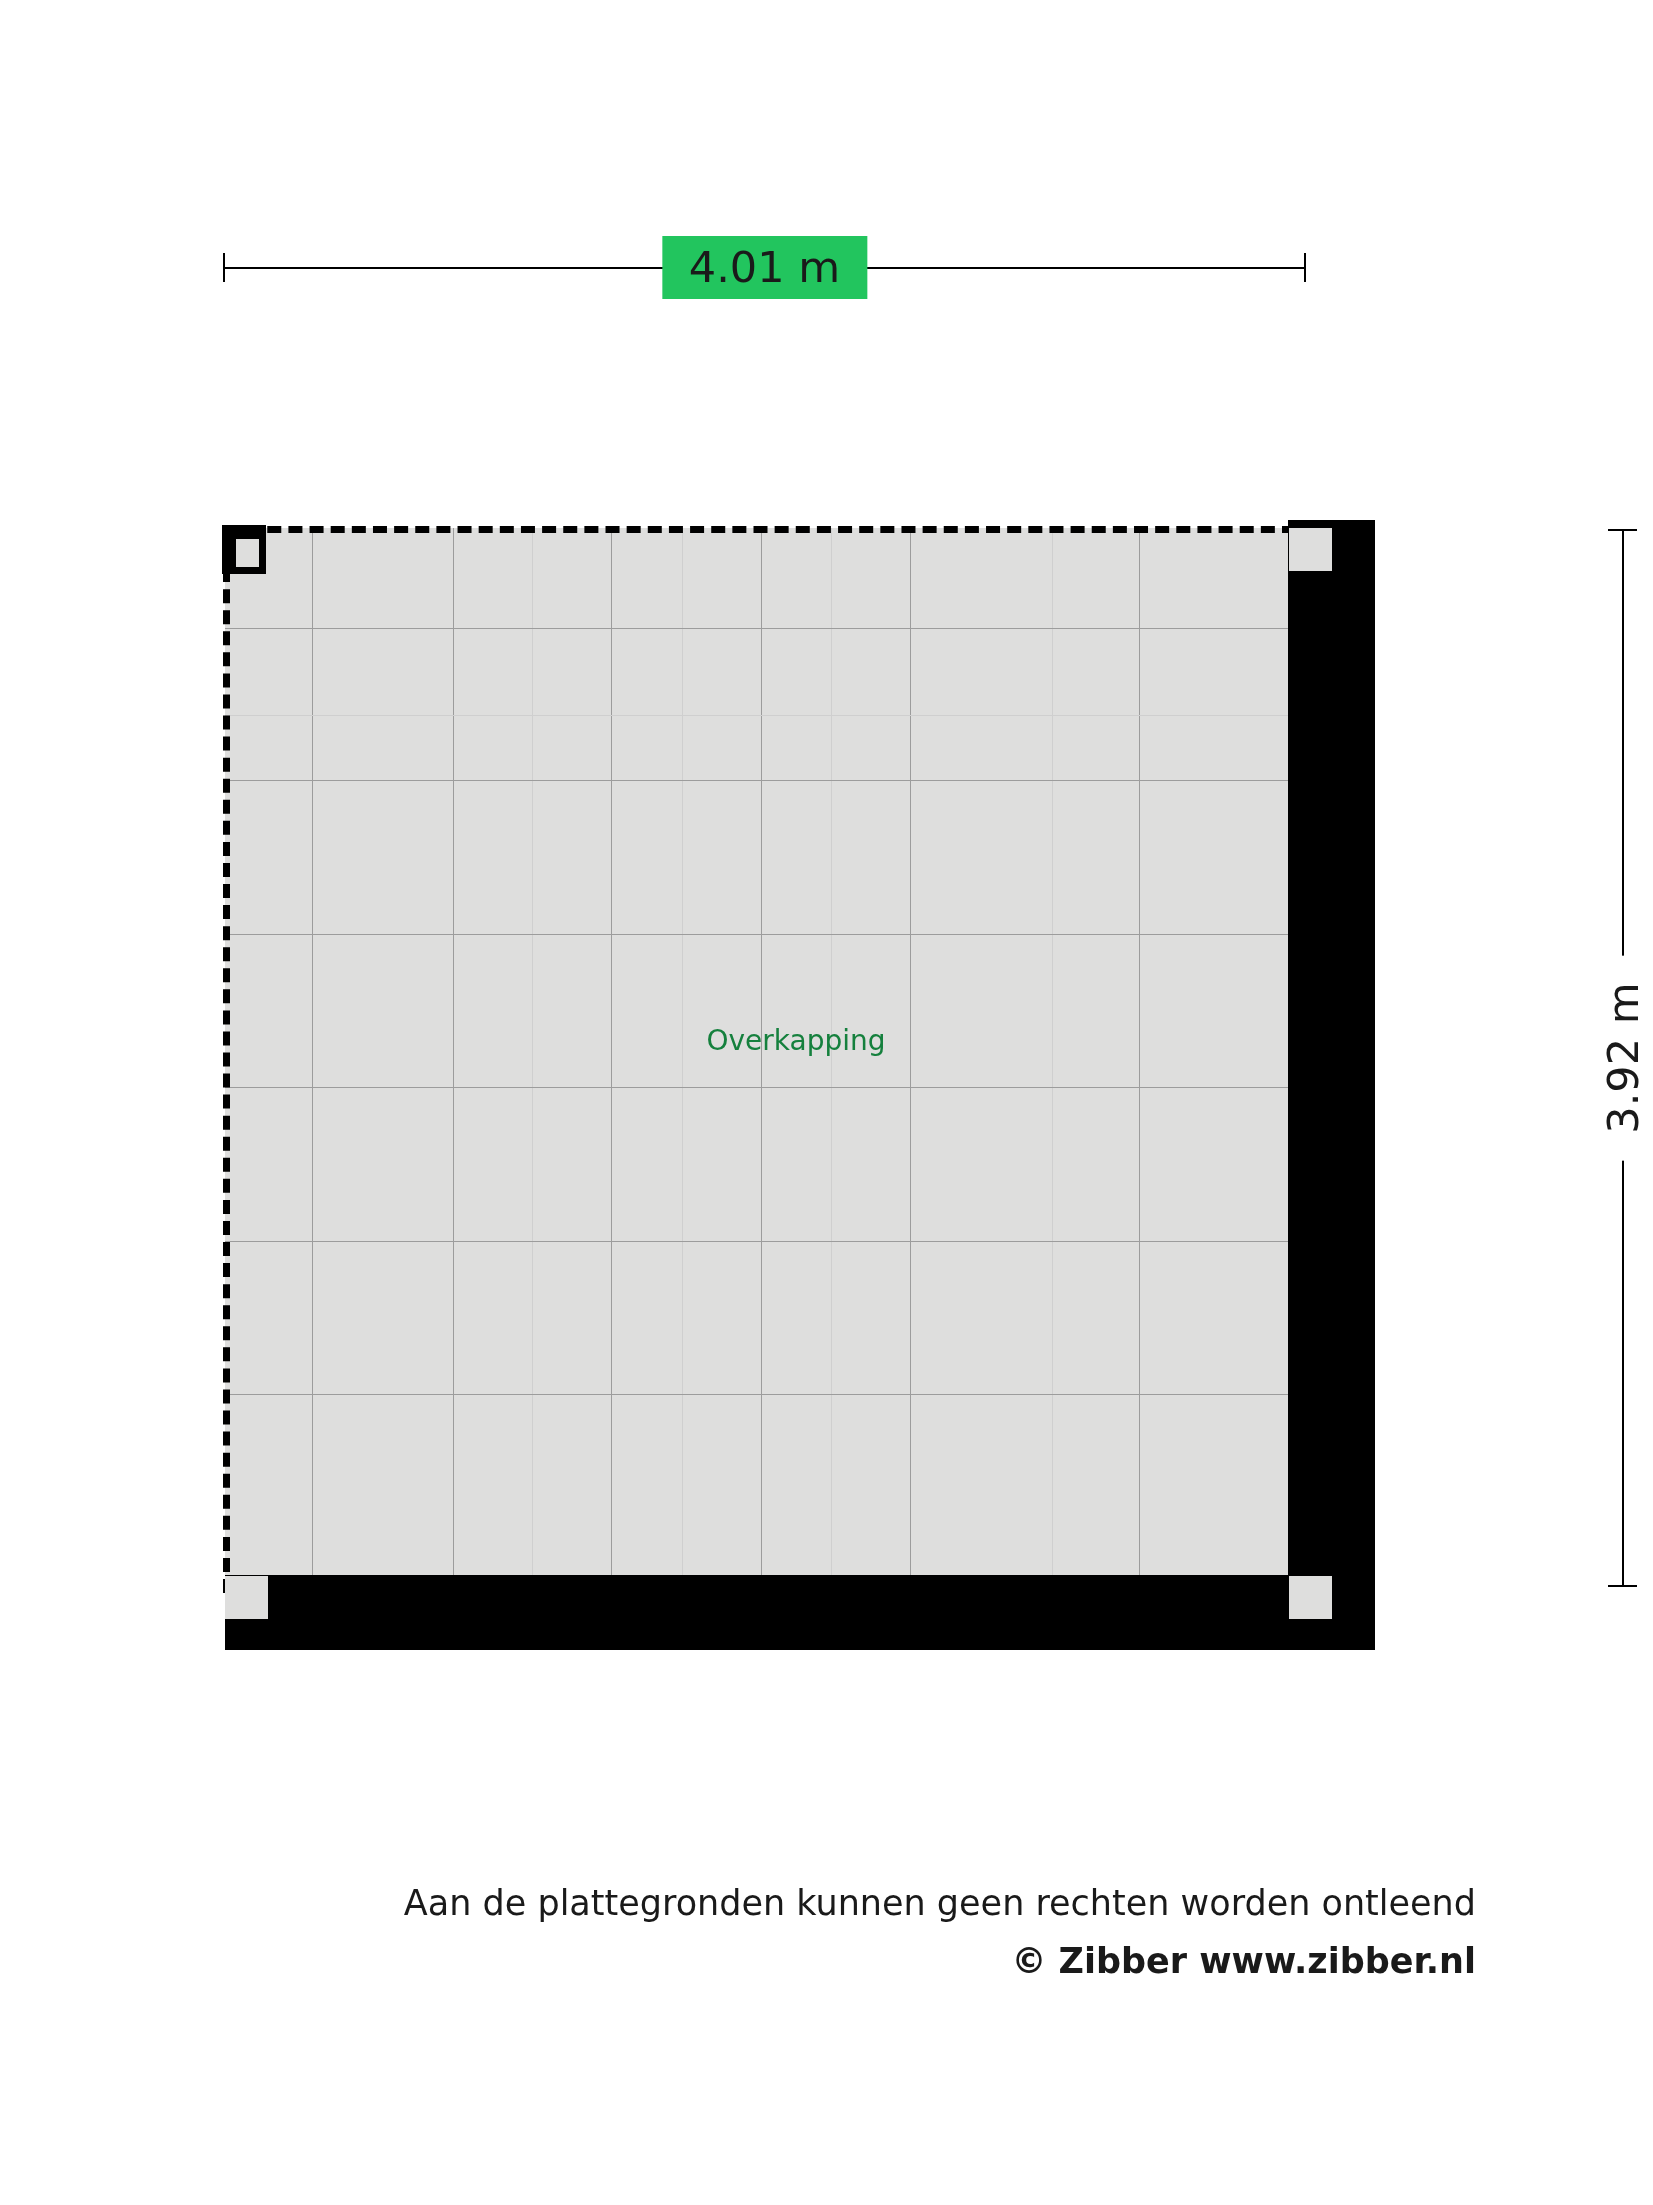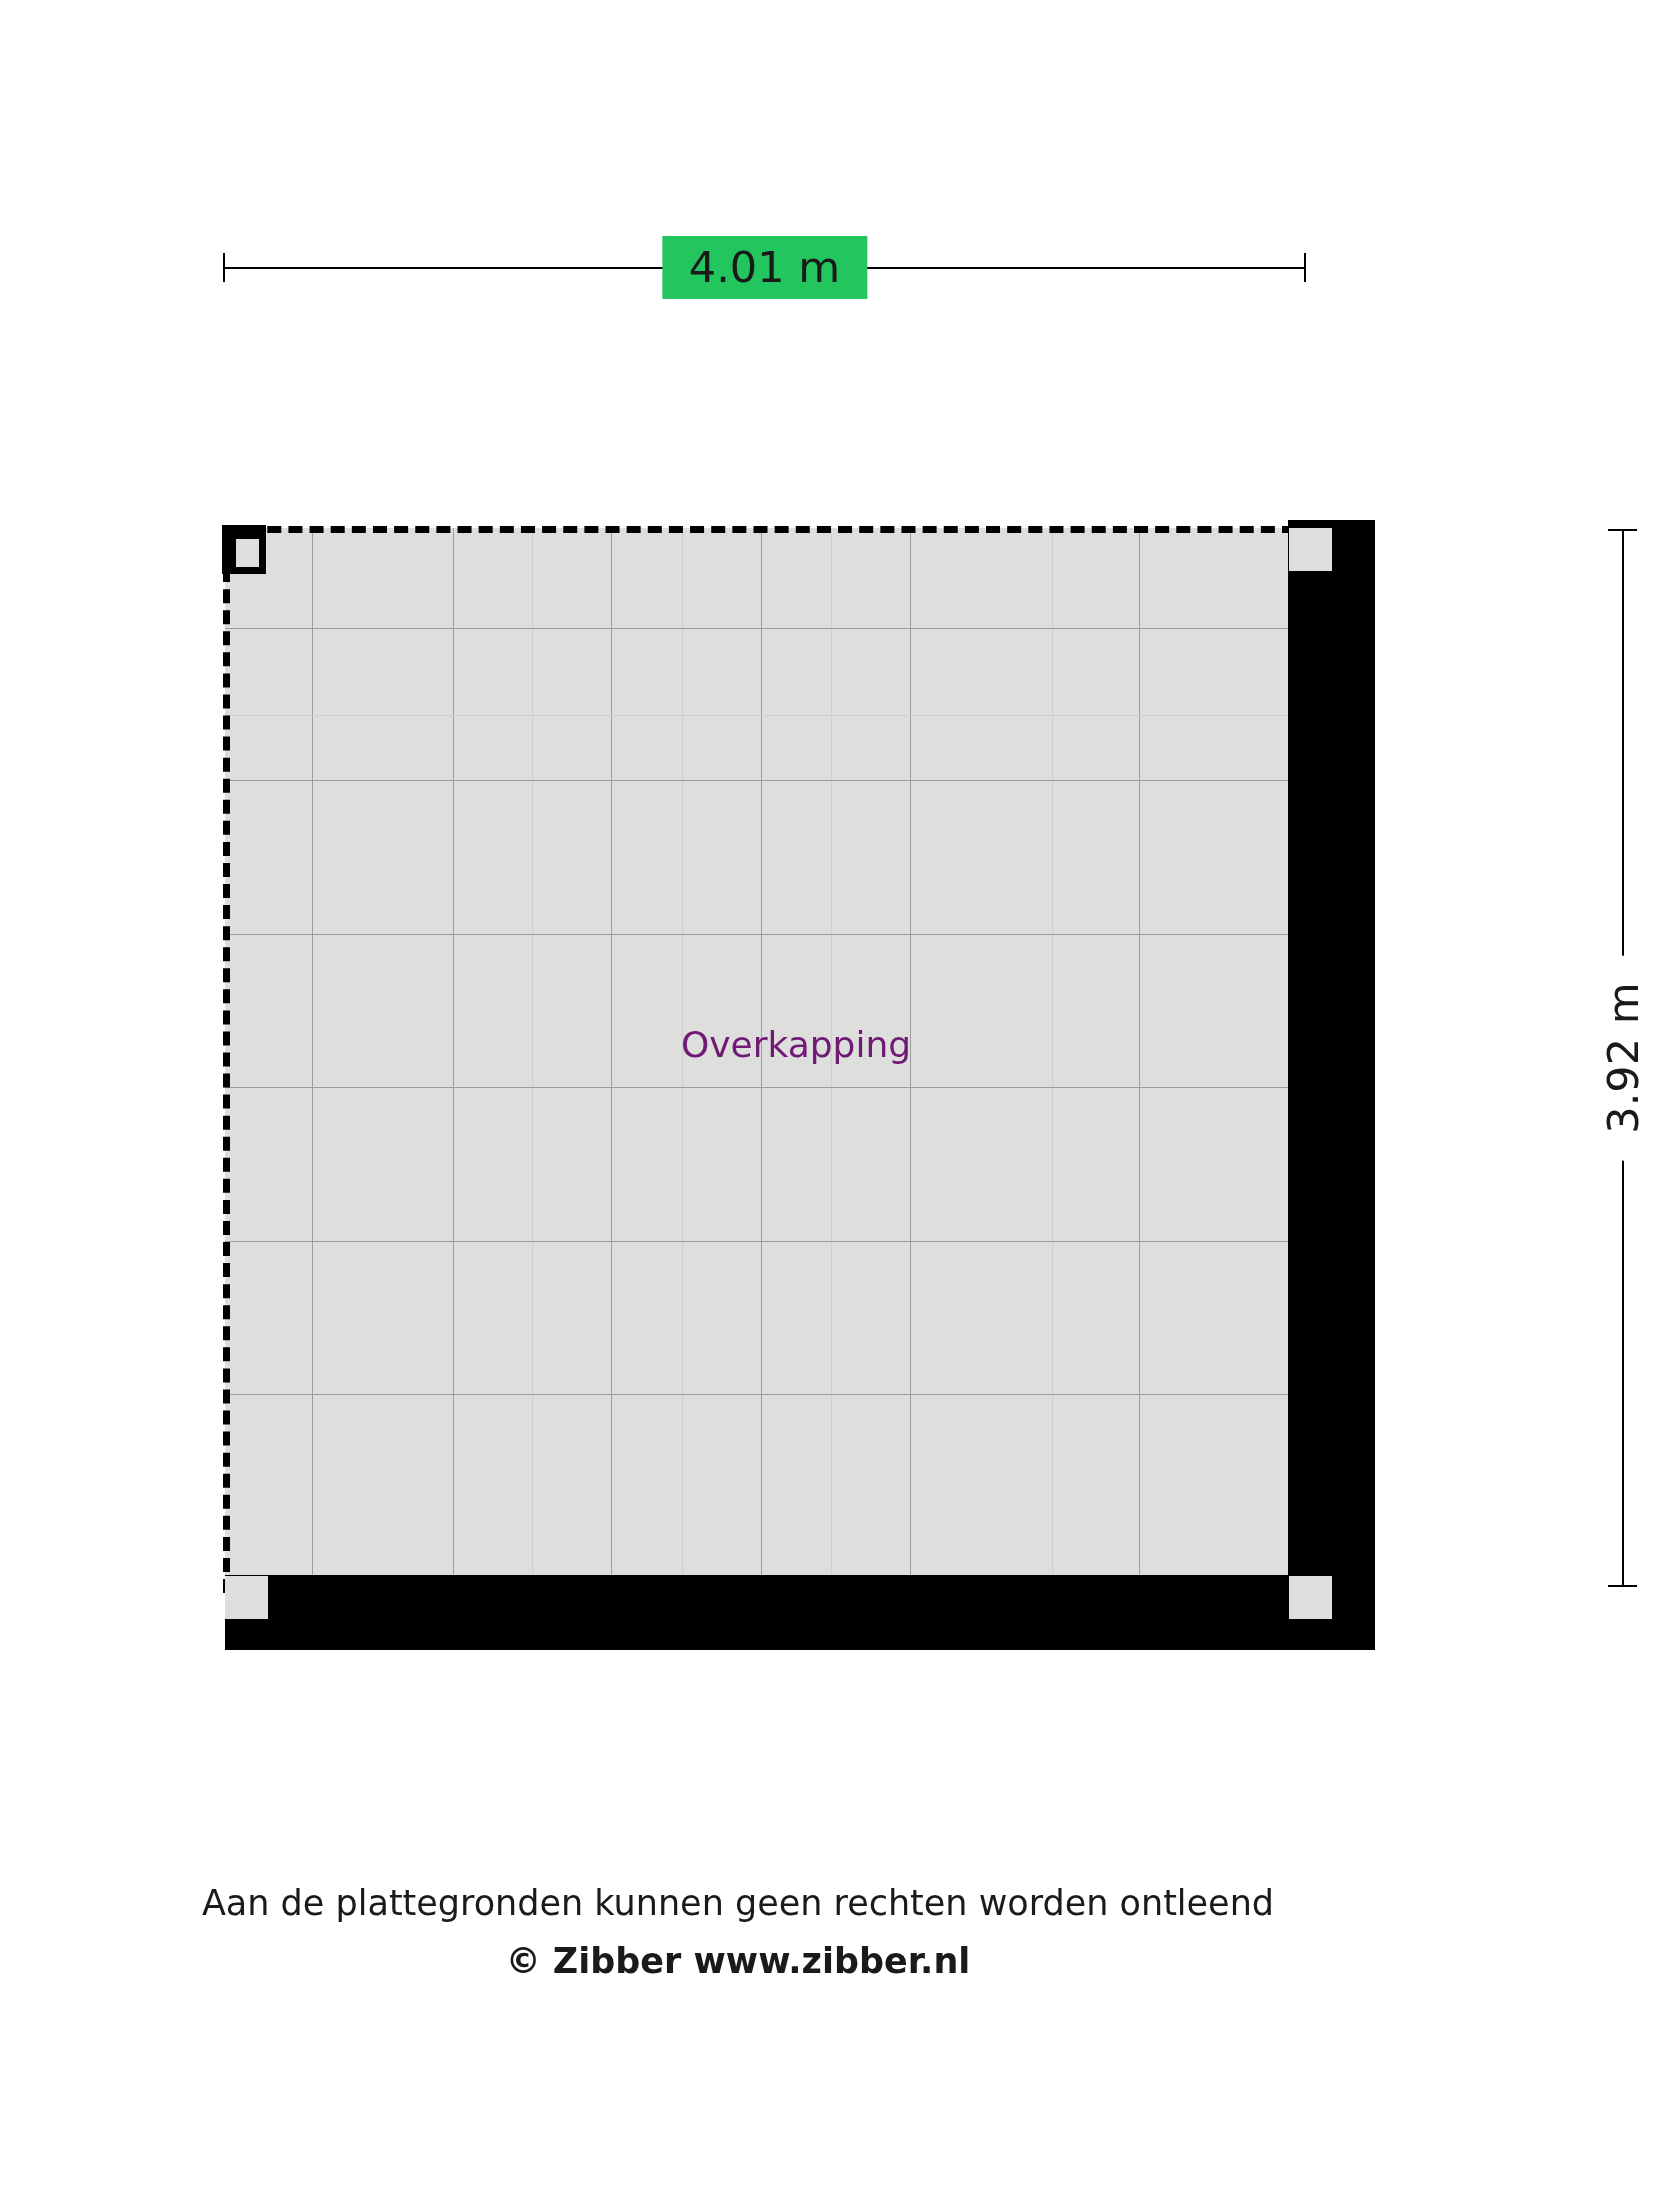--- a/index.html
+++ b/index.html
@@ -204,32 +204,32 @@
     width: 23.6px;
     height: 28px;
     background: #dededd;
   }
 
   .room-label {
     position: absolute;
     left: 50%;
     top: 504px;
     transform: translateX(-50%);
-    font-size: 36px;
+    font-size: 28px;
     white-space: nowrap;
-    color: #701a75;
+    color: #15803d;
   }
 
   
   .footer {
     position: absolute;
     left: 0;
     top: 1874px;
     width: 1476px;
-    text-align: center;
+    text-align: right;
   }
   .footer .l1 {
     font-size: 35px;
     line-height: 58px;
   }
   .footer .l2 {
     font-size: 35px;
     line-height: 58px;
     font-weight: bold;
   }

